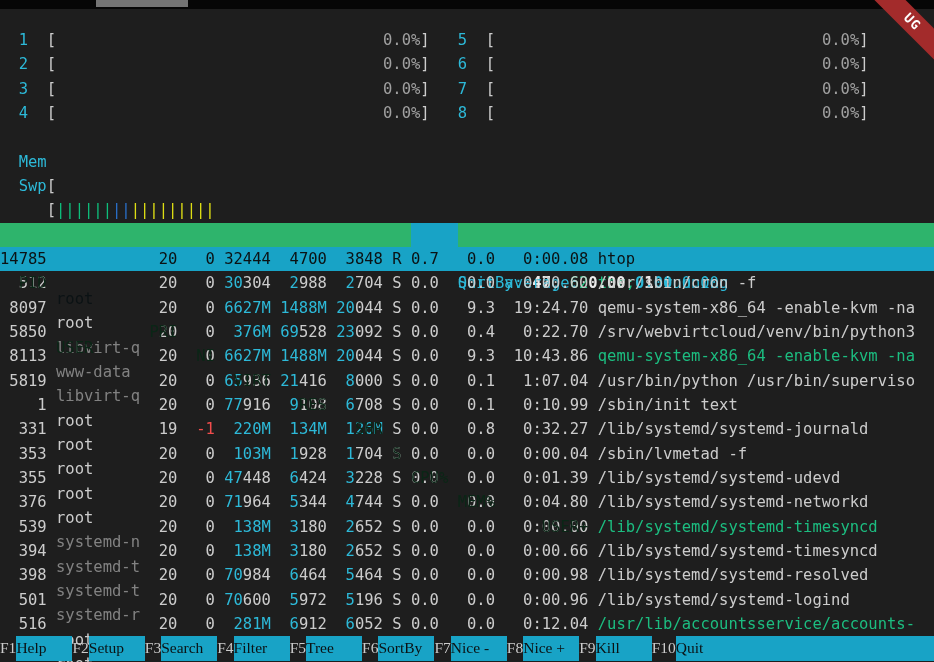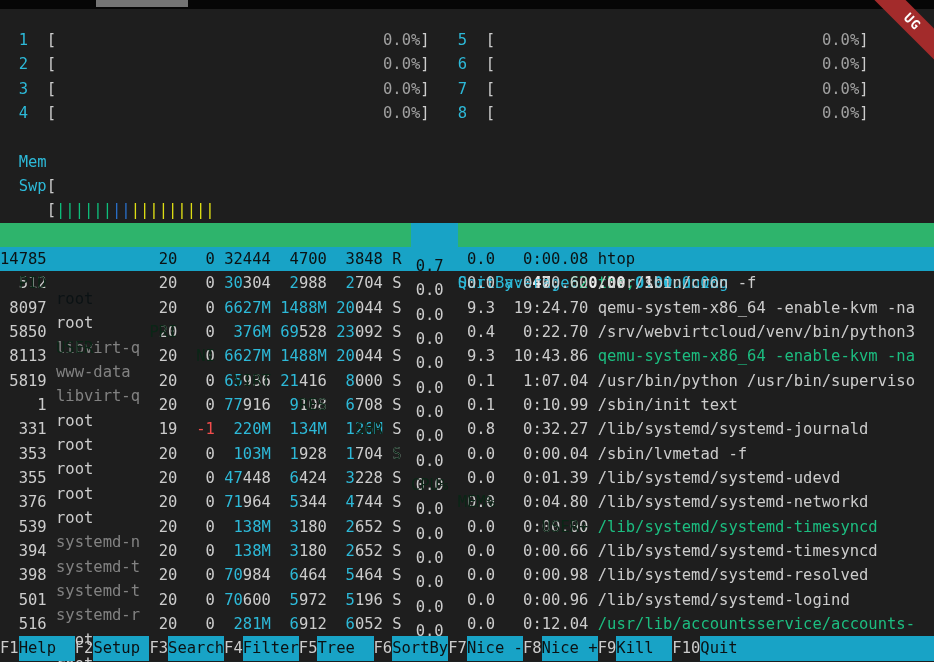--- a/index.html
+++ b/index.html
@@ -28,37 +28,37 @@
           font-size:13px;text-align:center;letter-spacing:1px;z-index:9;}
   
   .f-pid {position:absolute;left:0;width:calc(var(--cw)*5);text-align:right;}
   .f-user{position:absolute;left:calc(var(--cw)*6);width:calc(var(--cw)*9);overflow:hidden;margin-top:40px;}
   .f-pri {position:absolute;left:calc(var(--cw)*16);width:calc(var(--cw)*3);text-align:right;}
   .f-ni  {position:absolute;left:calc(var(--cw)*20);width:calc(var(--cw)*3);text-align:right;}
   .f-virt{position:absolute;left:calc(var(--cw)*24);width:calc(var(--cw)*5);text-align:right;}
   .f-res {position:absolute;left:calc(var(--cw)*30);width:calc(var(--cw)*5);text-align:right;}
   .f-shr {position:absolute;left:calc(var(--cw)*36);width:calc(var(--cw)*5);text-align:right;}
   .f-s   {position:absolute;left:calc(var(--cw)*42);width:calc(var(--cw)*1);}
-  .f-cpu {position:absolute;left:calc(var(--cw)*44);width:calc(var(--cw)*4);text-align:center;margin-top:7px;}
+  .f-cpu {position:absolute;left:calc(var(--cw)*44);width:calc(var(--cw)*4);text-align:left;}
   .f-mem {position:absolute;left:calc(var(--cw)*49);width:calc(var(--cw)*4);text-align:right;}
   .f-time{position:absolute;left:calc(var(--cw)*54);width:calc(var(--cw)*9);text-align:right;}
   .f-cmd {position:absolute;left:calc(var(--cw)*64);width:calc(var(--cw)*35);overflow:hidden;}
   
   .hdr{background:#2eb46c;}
   .hdr span{color:#0a2616;z-index:1;}
   .sortbg{position:absolute;left:calc(var(--cw)*44);top:0;width:calc(var(--cw)*5);height:100%;
           background:#18a3c6;z-index:0;}
   
   .sel{background:#18a3c6;}
   .sel span{color:#0b1214 !important;}
   
   .bar-green{color:#0ebe7b}.bar-blue{color:#2a6fc9}.bar-yellow{color:#dede14}
   
   #fbar{display:flex;top:636.25px;}
-  .fseg{display:inline-flex;}
+  .fseg{display:inline-flex;font-family:Liberation Serif, serif;}
   .fk{color:#cccccc;}
   .fl{width:calc(var(--cw)*6);background:#18a3c6;color:#0b1214;overflow:hidden;}
 </style>
 </head>
 <body>
 
 <div id="page">
   <div class="topstrip">
     <div class="toptab"></div>
   </div>

